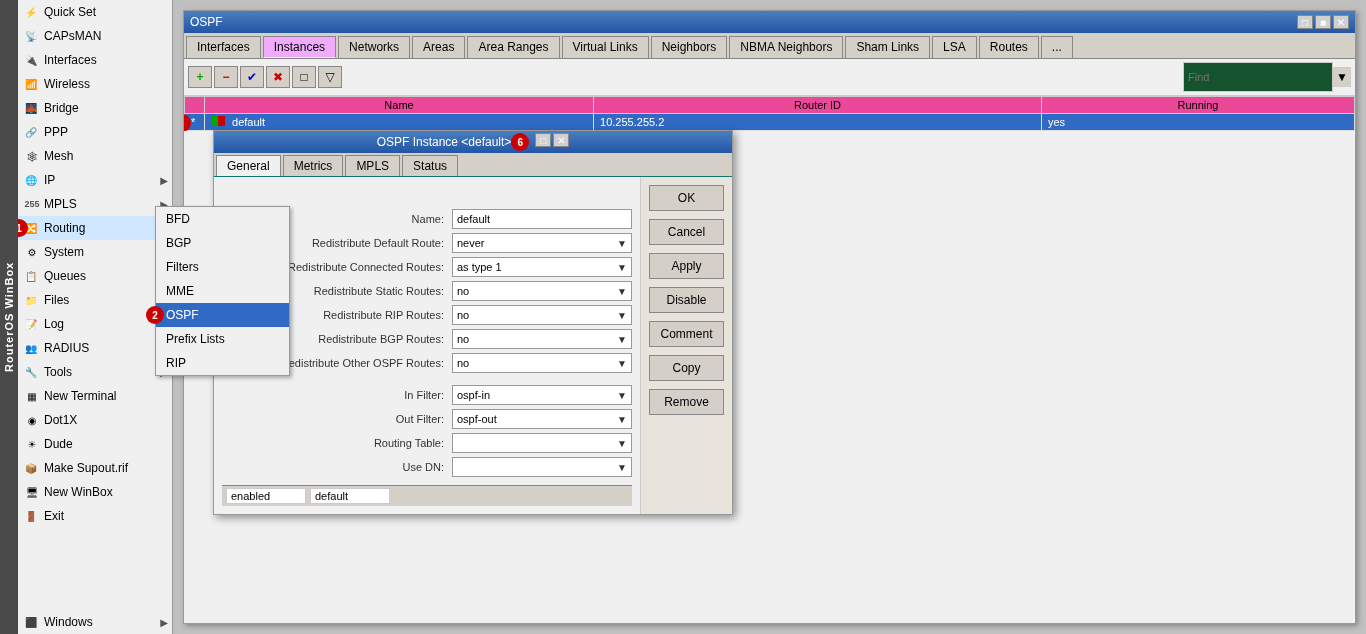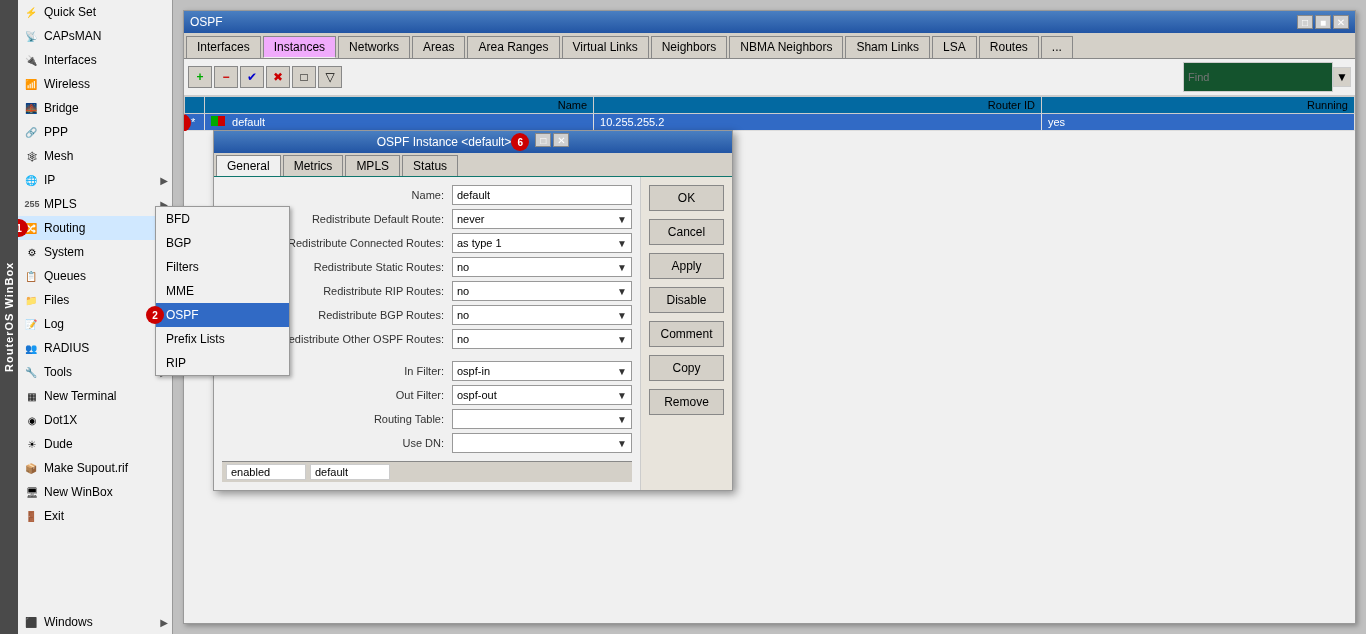--- a/index.html
+++ b/index.html
@@ -234,24 +234,24 @@
     }
 
     
     .data-table {
       width: 100%;
       border-collapse: collapse;
       background: white;
     }
 
     .data-table th {
-      background: #0369a1;
+      background: #ec4899;
       border: 1px solid #ccc;
       padding: 2px 6px;
-      text-align: right;
+      text-align: center;
       font-weight: normal;
       font-size: 11px;
     }
 
     .data-table td {
       border: 1px solid #ddd;
       padding: 2px 6px;
       font-size: 11px;
     }
 
@@ -290,20 +290,21 @@
       height: 22px;
     }
 
     .dialog-content {
       display: flex;
     }
 
     .dialog-form {
       flex: 1;
       padding: 8px;
+      margin-top: 24px;
     }
 
     .dialog-tabs {
       display: flex;
       background: #d4d0c8;
       border-bottom: 1px solid #0f766e;
       padding-top: 2px;
       padding-left: 2px;
     }
 

